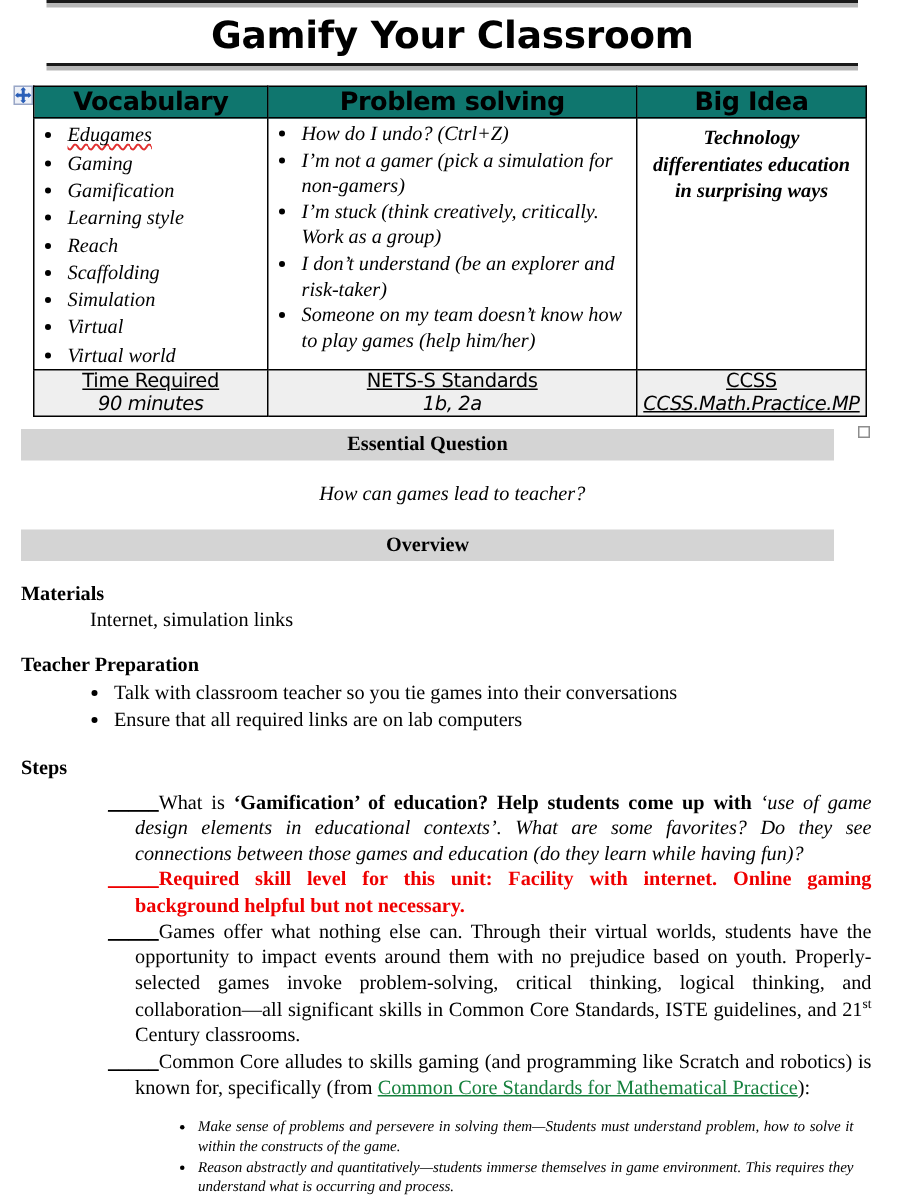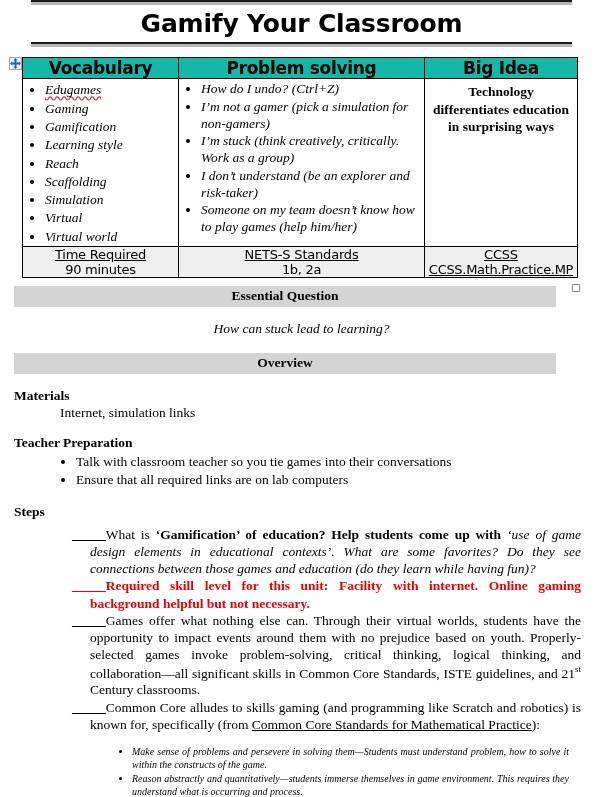--- a/index.html
+++ b/index.html
@@ -59,21 +59,21 @@
     border-collapse: collapse;
     width: 556px;
     table-layout: fixed;
   }
   table.main td, table.main th {
     border: 1px solid #000000;
     vertical-align: top;
     padding: 0;
   }
   .th-cell {
-    background: #14b8a6;
+    background: #0f766e;
     text-align: center;
     font-family: "DejaVu Sans", "Liberation Sans", sans-serif;
     font-weight: bold;
     font-size: 17px;
     padding: 2px 0 3px 0;
     letter-spacing: -0.3px;
   }
   .cell-pad { padding: 3px 4px 5px 4px; }
 
   ul.voc, ul.prob {
@@ -88,36 +88,38 @@
     margin: 0 0 0.5px 0;
   }
   ul.prob li { line-height: 1.24; margin-bottom: 1px; }
   .spell-err {
     text-decoration: underline wavy #e03030;
     text-decoration-skip-ink: none;
   }
 
   .bigidea {
     text-align: center;
+    font-style: italic;
     font-weight: bold;
     font-size: 13.5px;
     line-height: 1.3;
     padding: 4px 6px 0 6px;
   }
 
   .sub-head {
     text-align: center;
     font-family: "DejaVu Sans", "Liberation Sans", sans-serif;
     font-weight: normal;
     font-size: 13px;
     text-decoration: underline;
     letter-spacing: -0.2px;
   }
   .sub-val {
     text-align: center;
+    font-style: italic;
     font-size: 13px;
     font-family: "DejaVu Sans", "Liberation Sans", sans-serif;
     letter-spacing: -0.3px;
   }
   .sub-val.underline { text-decoration: underline; }
   .row-light td { background: #efefef; padding: 1px 0 2px 0; }
 
   .tbl-resize {
     position: absolute;
     left: 572px;
@@ -176,21 +178,21 @@
   }
   .step .blank {
     text-decoration: underline;
     letter-spacing: 0;
     white-space: pre;
   }
   .step.red { color: #ee0000; font-weight: bold; }
   .step b { font-weight: bold; }
   .step i { font-style: italic; }
   .link {
-    color: #000000;
+    color: #15803d;
     text-decoration: underline;
   }
   sup { font-size: 9px; vertical-align: super; }
 
   ul.sub-bullets {
     margin: 12px 0 0 0;
     padding-left: 118px;
     list-style: disc;
   }
   ul.sub-bullets li {
@@ -280,21 +282,21 @@
       </td>
     </tr>
   </tbody>
     </table>
 </div>
 
 <div class="tbl-resize"></div>
 
 <div style="height:8px"></div>
 <div class="banner">Essential Question</div>
-<div class="eq-text">How can stuck lead to learning?</div>
+<div class="eq-text">How can games lead to teacher?</div>
 
 <div class="banner">Overview</div>
 
 <div class="section">
   <div class="sec-head">Materials</div>
   <div class="sec-plain">Internet, simulation links</div>
 </div>
 
 <div class="section">
   <div class="sec-head">Teacher Preparation</div>

